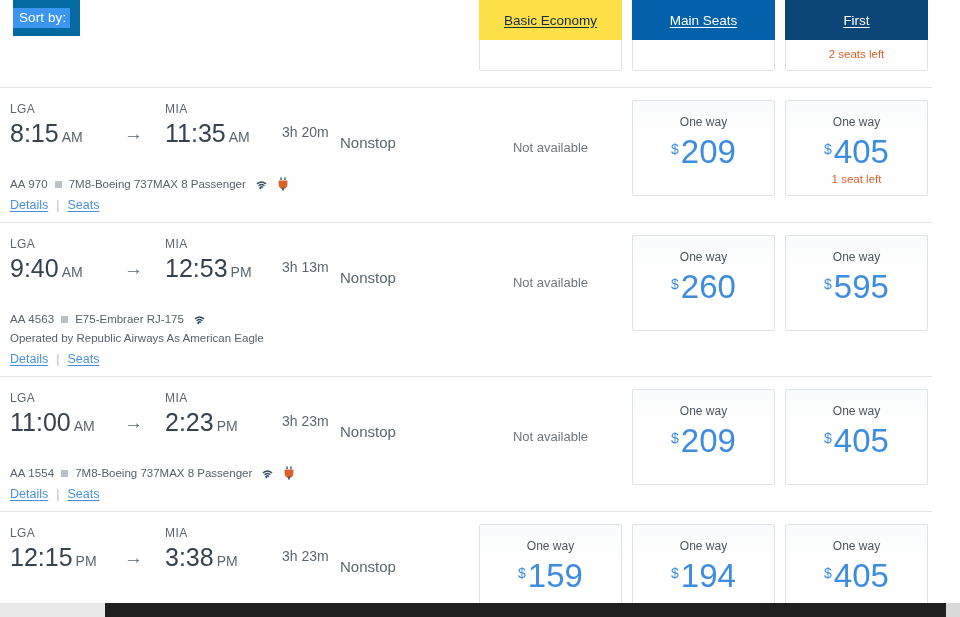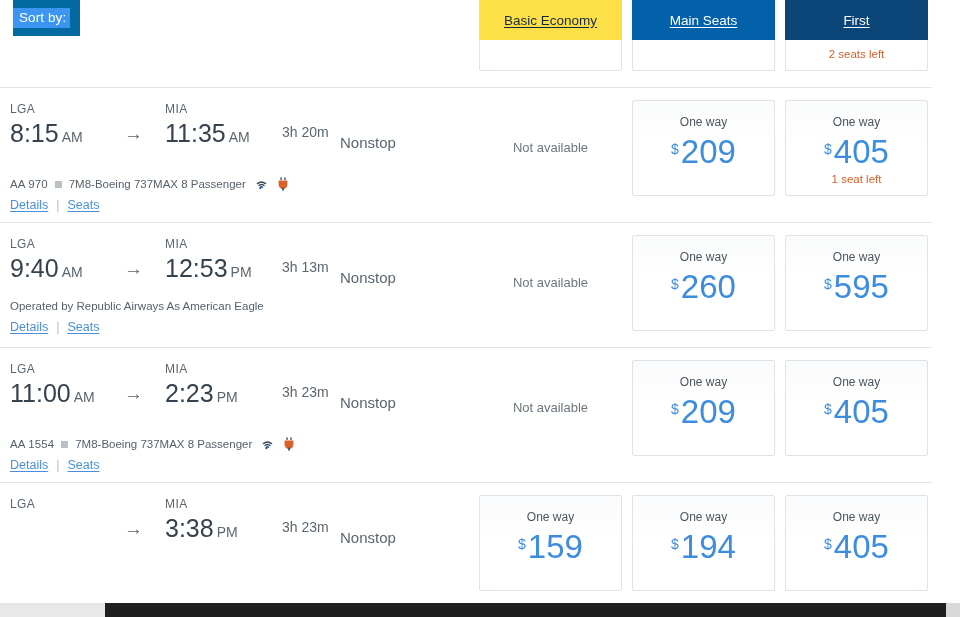--- a/index.html
+++ b/index.html
@@ -407,20 +407,33 @@
               <div class="time"><span>9:40</span><span class="ampm">AM</span></div>
             </div>
             <div class="arrow">→</div>
             <div class="seg seg-arr">
               <div class="airport">MIA</div>
               <div class="time"><span>12:53</span><span class="ampm">PM</span></div>
             </div>
             <div class="dur">3h 13m</div>
             <div class="stops">Nonstop</div>
           </div>
+          <div class="aircraft">
+            <span class="flightno">AA 4563</span>
+            <span class="sqr"></span>
+            <span>E75-Embraer RJ-175</span>
+            <span class="amen">
+              <svg width="15" height="12" viewBox="0 0 16 12">
+                <path d="M8 10.3a1.2 1.2 0 1 0 0 .01z" fill="#1a4f8a"></path>
+                <path d="M3.6 5.6A7 7 0 0 1 12.4 5.6" stroke="#3a4a57" stroke-width="1.4" fill="none" stroke-linecap="round"></path>
+                <path d="M5.3 7.6A4.4 4.4 0 0 1 10.7 7.6" stroke="#3a4a57" stroke-width="1.4" fill="none" stroke-linecap="round"></path>
+                <path d="M6.8 9.4A2 2 0 0 1 9.2 9.4" stroke="#1a4f8a" stroke-width="1.4" fill="none" stroke-linecap="round"></path>
+              </svg>
+            </span>
+          </div>
           <div class="operated">Operated by Republic Airways As American Eagle</div>
           <div class="links"><a href="#">Details</a><span class="sep">|</span><a href="#">Seats</a></div>
           <div class="fares">
             <div class="fare-cell">
               <div class="not-avail">Not available</div>
             </div>
             <div class="fare-cell">
               <div class="fare-card">
                 <div class="one-way">One way</div>
                 <div class="price">
@@ -501,20 +514,21 @@
               </div>
             </div>
           </div>
         </div>
       </div>
       <div class="row">
         <div class="row-inner">
           <div class="itin">
             <div class="seg seg-dep">
               <div class="airport">LGA</div>
+              <div class="time"><span>12:15</span><span class="ampm">PM</span></div>
             </div>
             <div class="arrow">→</div>
             <div class="seg seg-arr">
               <div class="airport">MIA</div>
               <div class="time"><span>3:38</span><span class="ampm">PM</span></div>
             </div>
             <div class="dur">3h 23m</div>
             <div class="stops">Nonstop</div>
           </div>
           <div class="fares">

